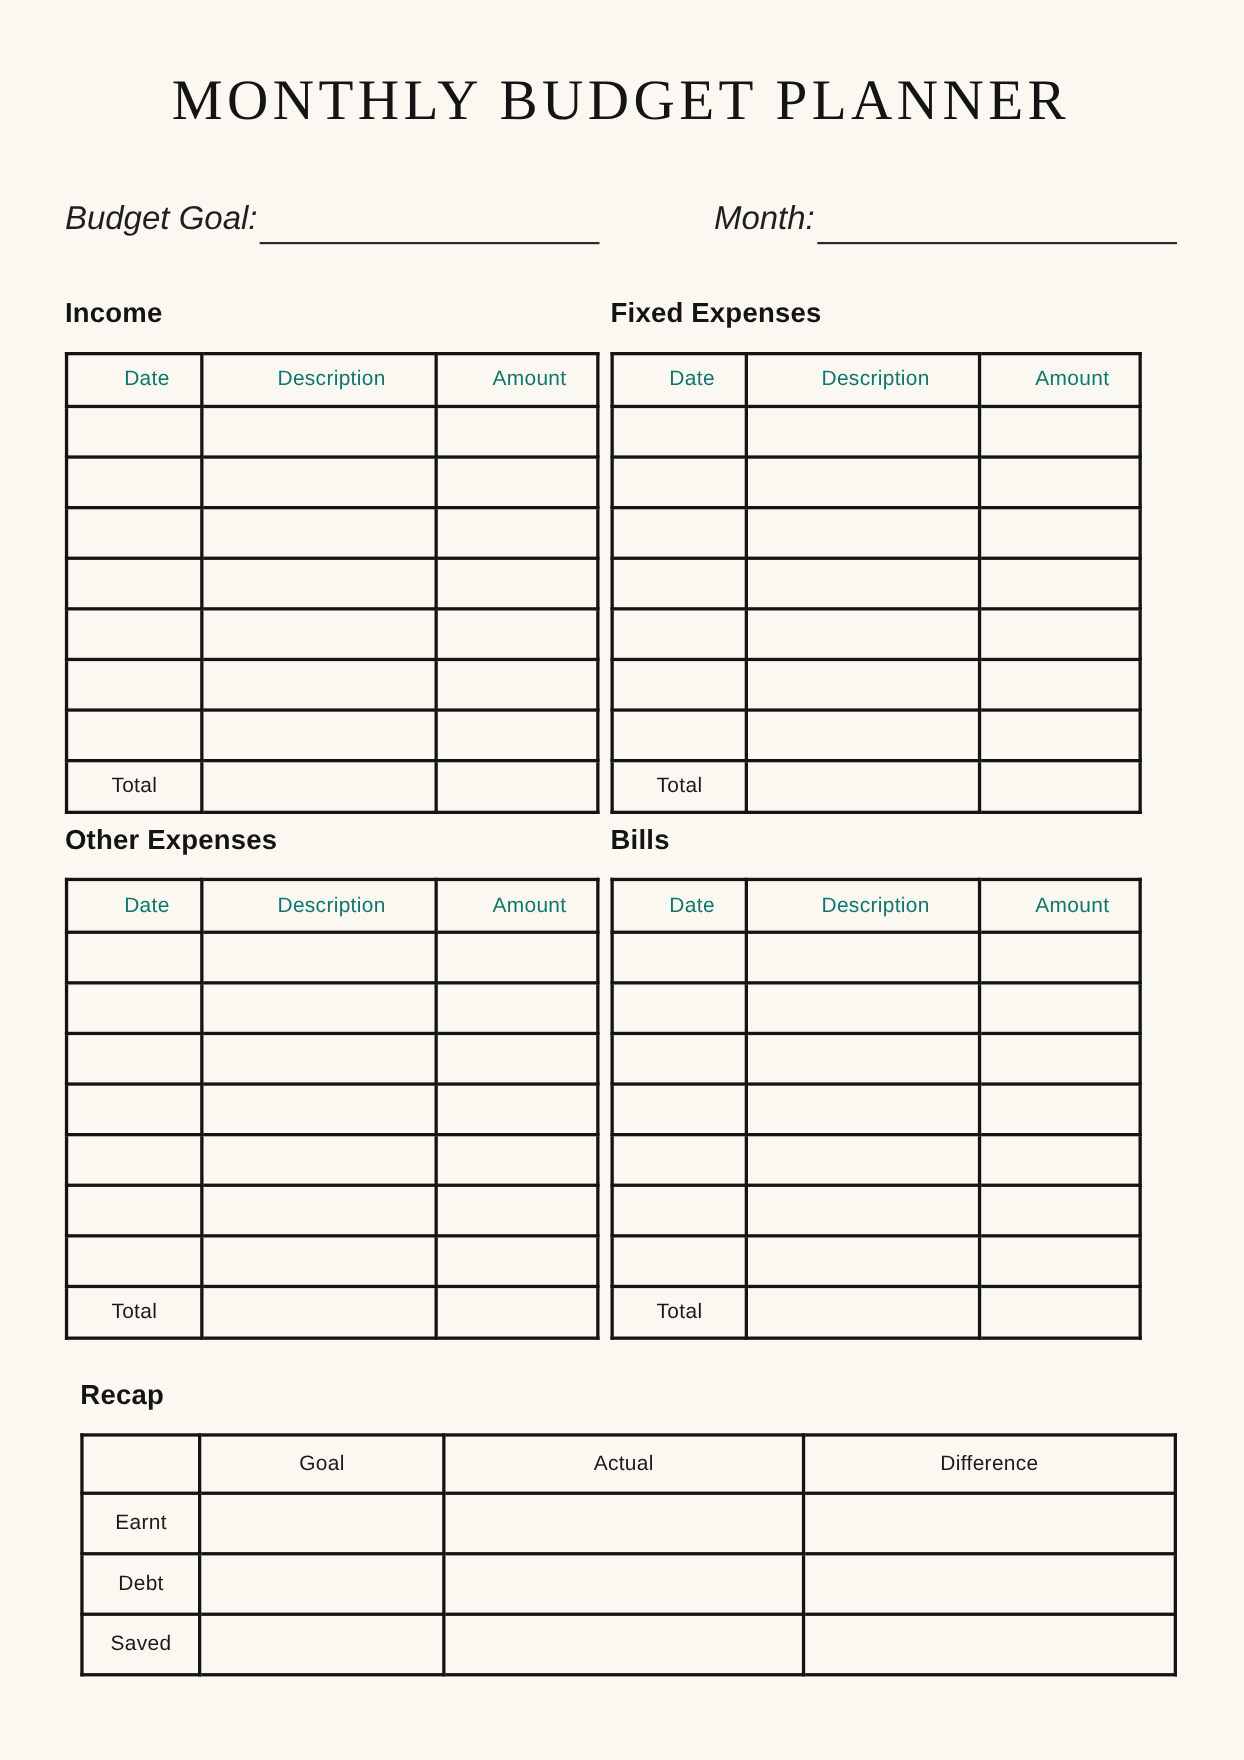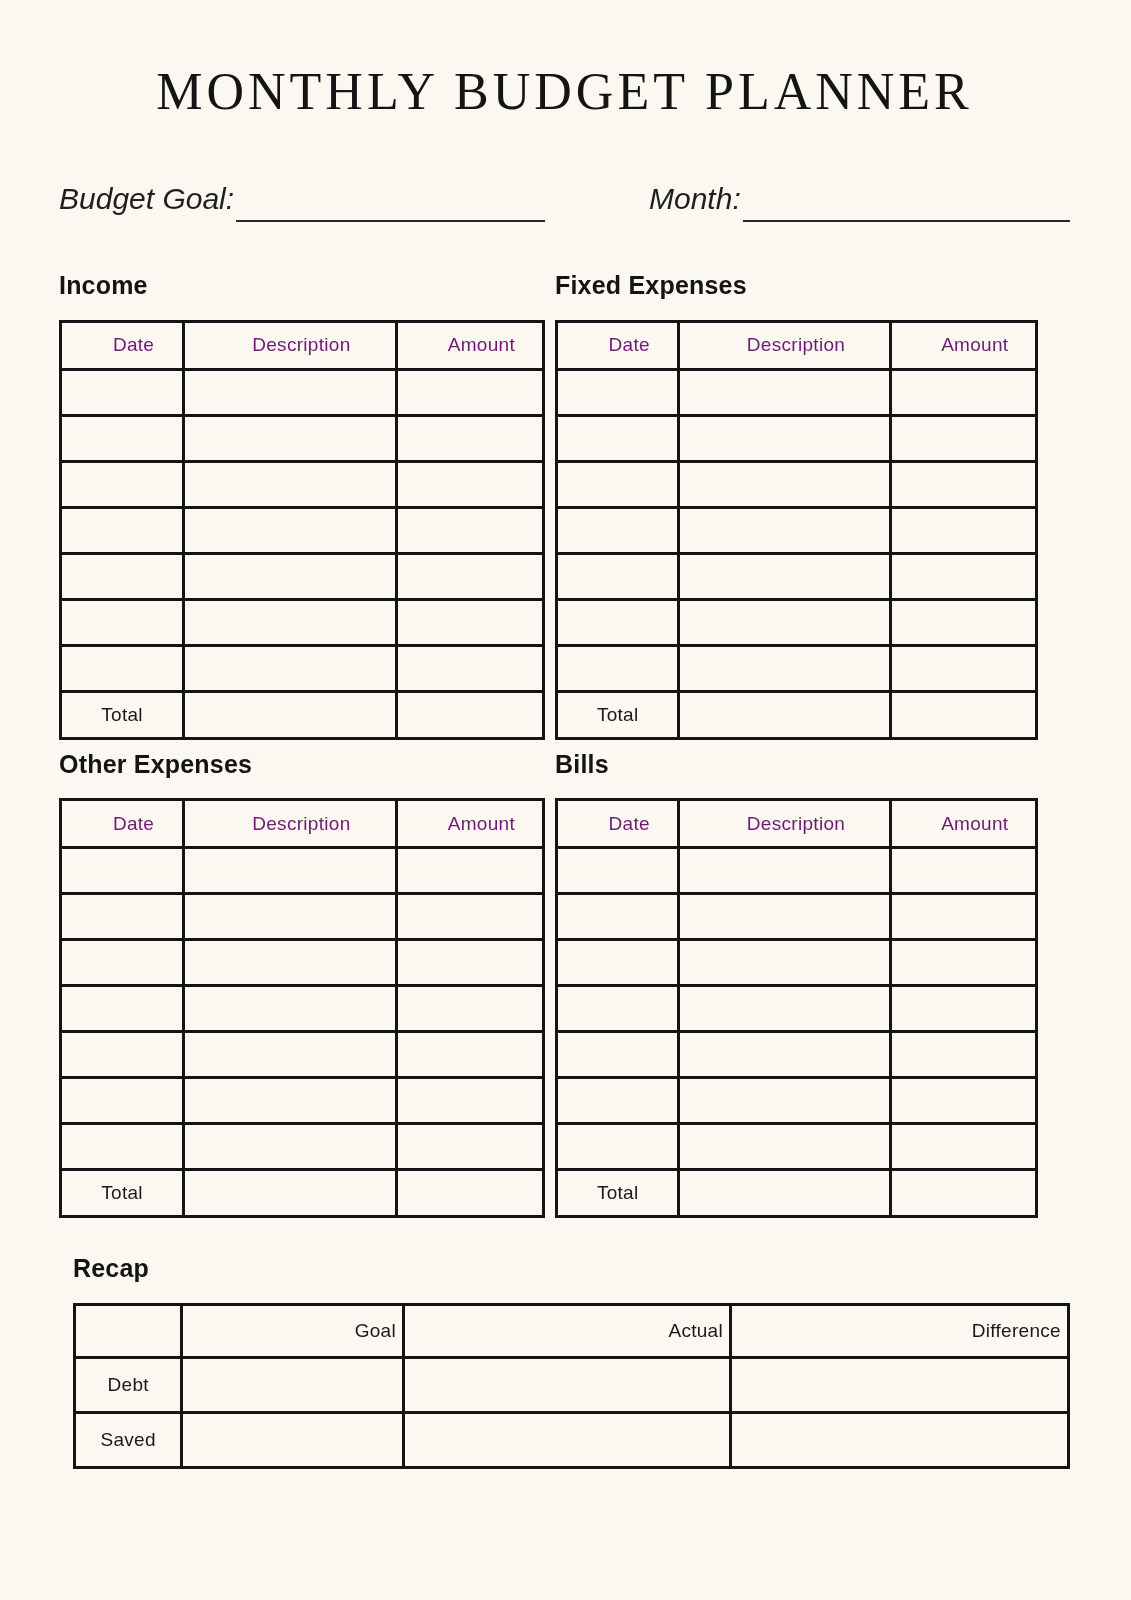--- a/index.html
+++ b/index.html
@@ -31,29 +31,29 @@
     display:grid;grid-template-columns:486px 483px;column-gap:42px;row-gap:34px;gap:10px;
   }
   .section-heading{
     margin:0 0 20px 0;font-size:25px;line-height:1.15;font-weight:700;color:#141414;
     letter-spacing:.2px;
   }
   table{border-collapse:collapse;table-layout:fixed;width:100%;}
   table.entry, table.recap{border:3px solid #141414;}
   th,td{border:3px solid #141414;padding:0 6px;overflow:hidden;}
   th{font-weight:400;}
-  .entry thead th{height:45px;font-size:19px;letter-spacing:.3px;text-align:center;color:#701a75;padding-left:29px;}
+  .entry thead th{height:45px;font-size:19px;letter-spacing:.3px;text-align:center;color:#0f766e;padding-left:29px;}
   .entry tbody td{height:43px;}
   .entry .total-row td{height:44px;}
   .entry .total-label{font-size:19px;letter-spacing:.3px;text-align:center;}
   .entry col.c-date{width:25.5%;}
   .entry col.c-desc{width:44%;}
   .entry col.c-amount{width:30.5%;}
   .recap-block{margin-top:36px;padding-left:14px;}
-  .recap thead th{height:50px;font-size:19px;letter-spacing:.3px;text-align:right;}
+  .recap thead th{height:50px;font-size:19px;letter-spacing:.3px;text-align:center;}
   .recap tbody th{font-size:19px;letter-spacing:.3px;text-align:center;font-weight:400;}
   .recap tbody th,.recap tbody td{height:52px;}
   .recap col.c-label{width:10.8%;}
   .recap col.c-goal{width:22.3%;}
   .recap col.c-actual{width:32.9%;}
   .recap col.c-diff{width:34%;}
 </style>
 </head>
 <body>
 
@@ -334,20 +334,26 @@
     <thead>
       <tr>
         <th></th>
         <th>Goal</th>
         <th>Actual</th>
         <th>Difference</th>
       </tr>
     </thead>
     <tbody>
         <tr>
+          <th>Earnt</th>
+          <td></td>
+          <td></td>
+          <td></td>
+        </tr>
+        <tr>
           <th>Debt</th>
           <td></td>
           <td></td>
           <td></td>
         </tr>
         <tr>
           <th>Saved</th>
           <td></td>
           <td></td>
           <td></td>

